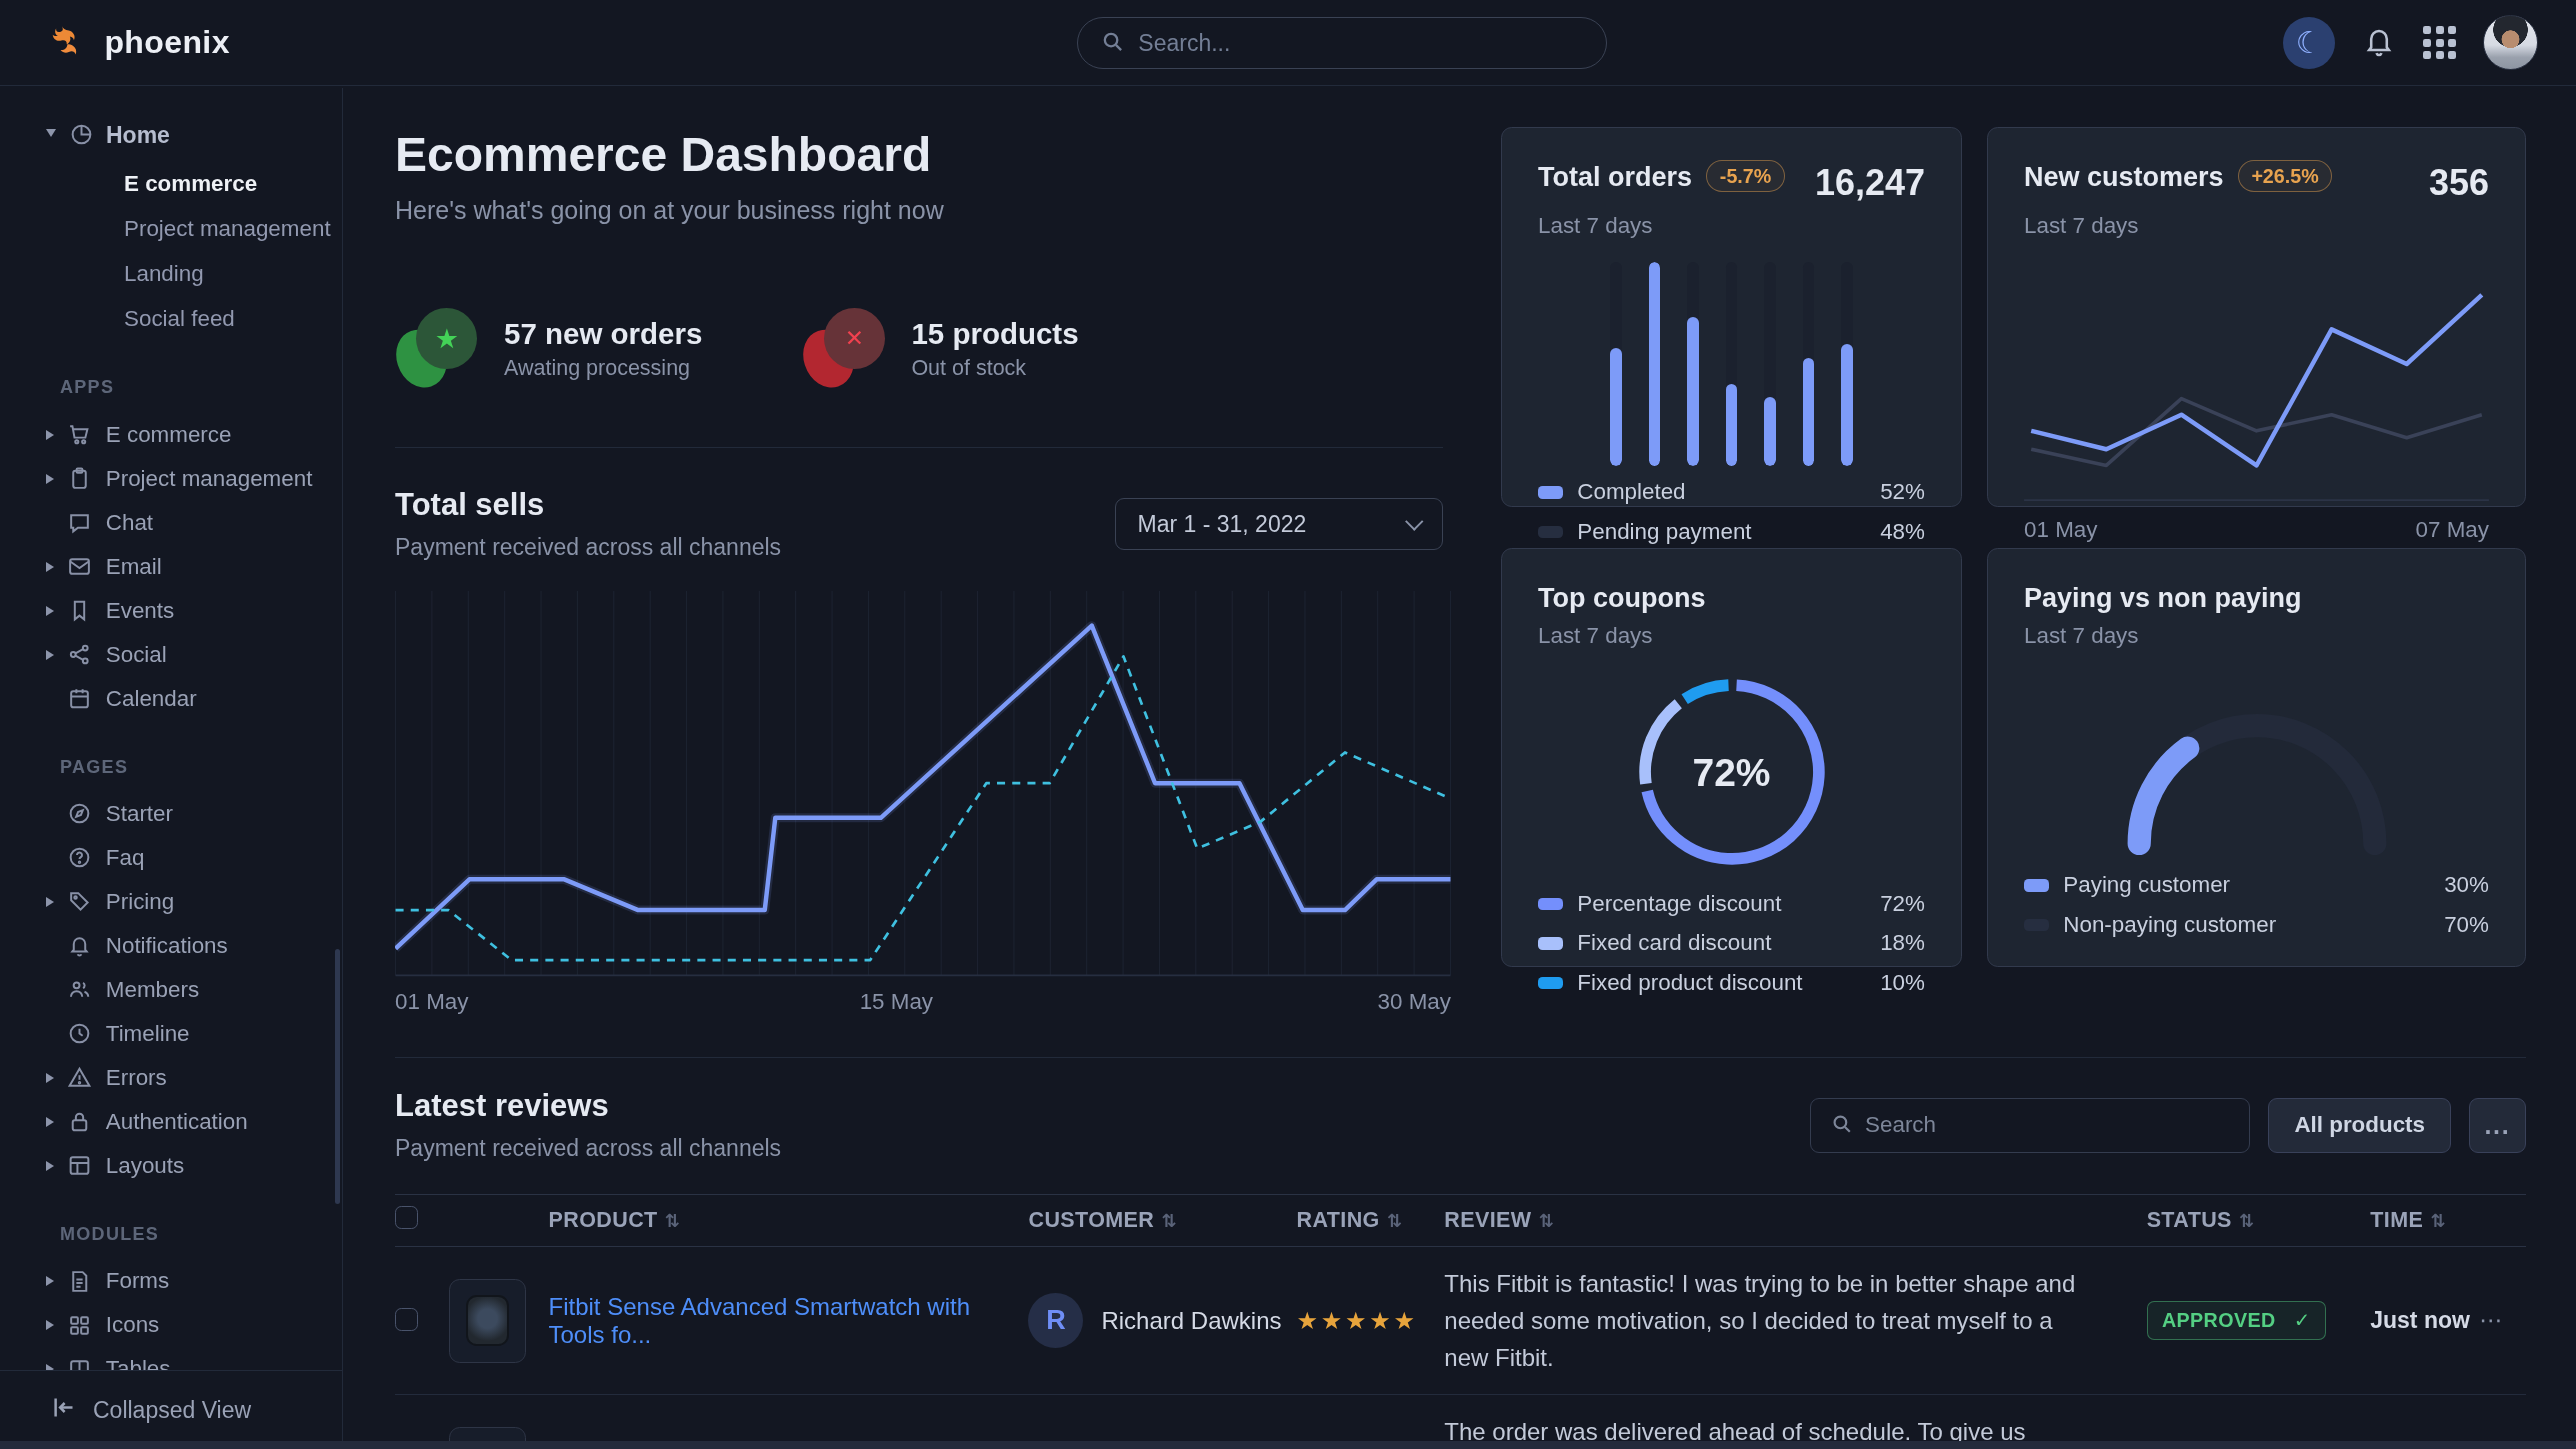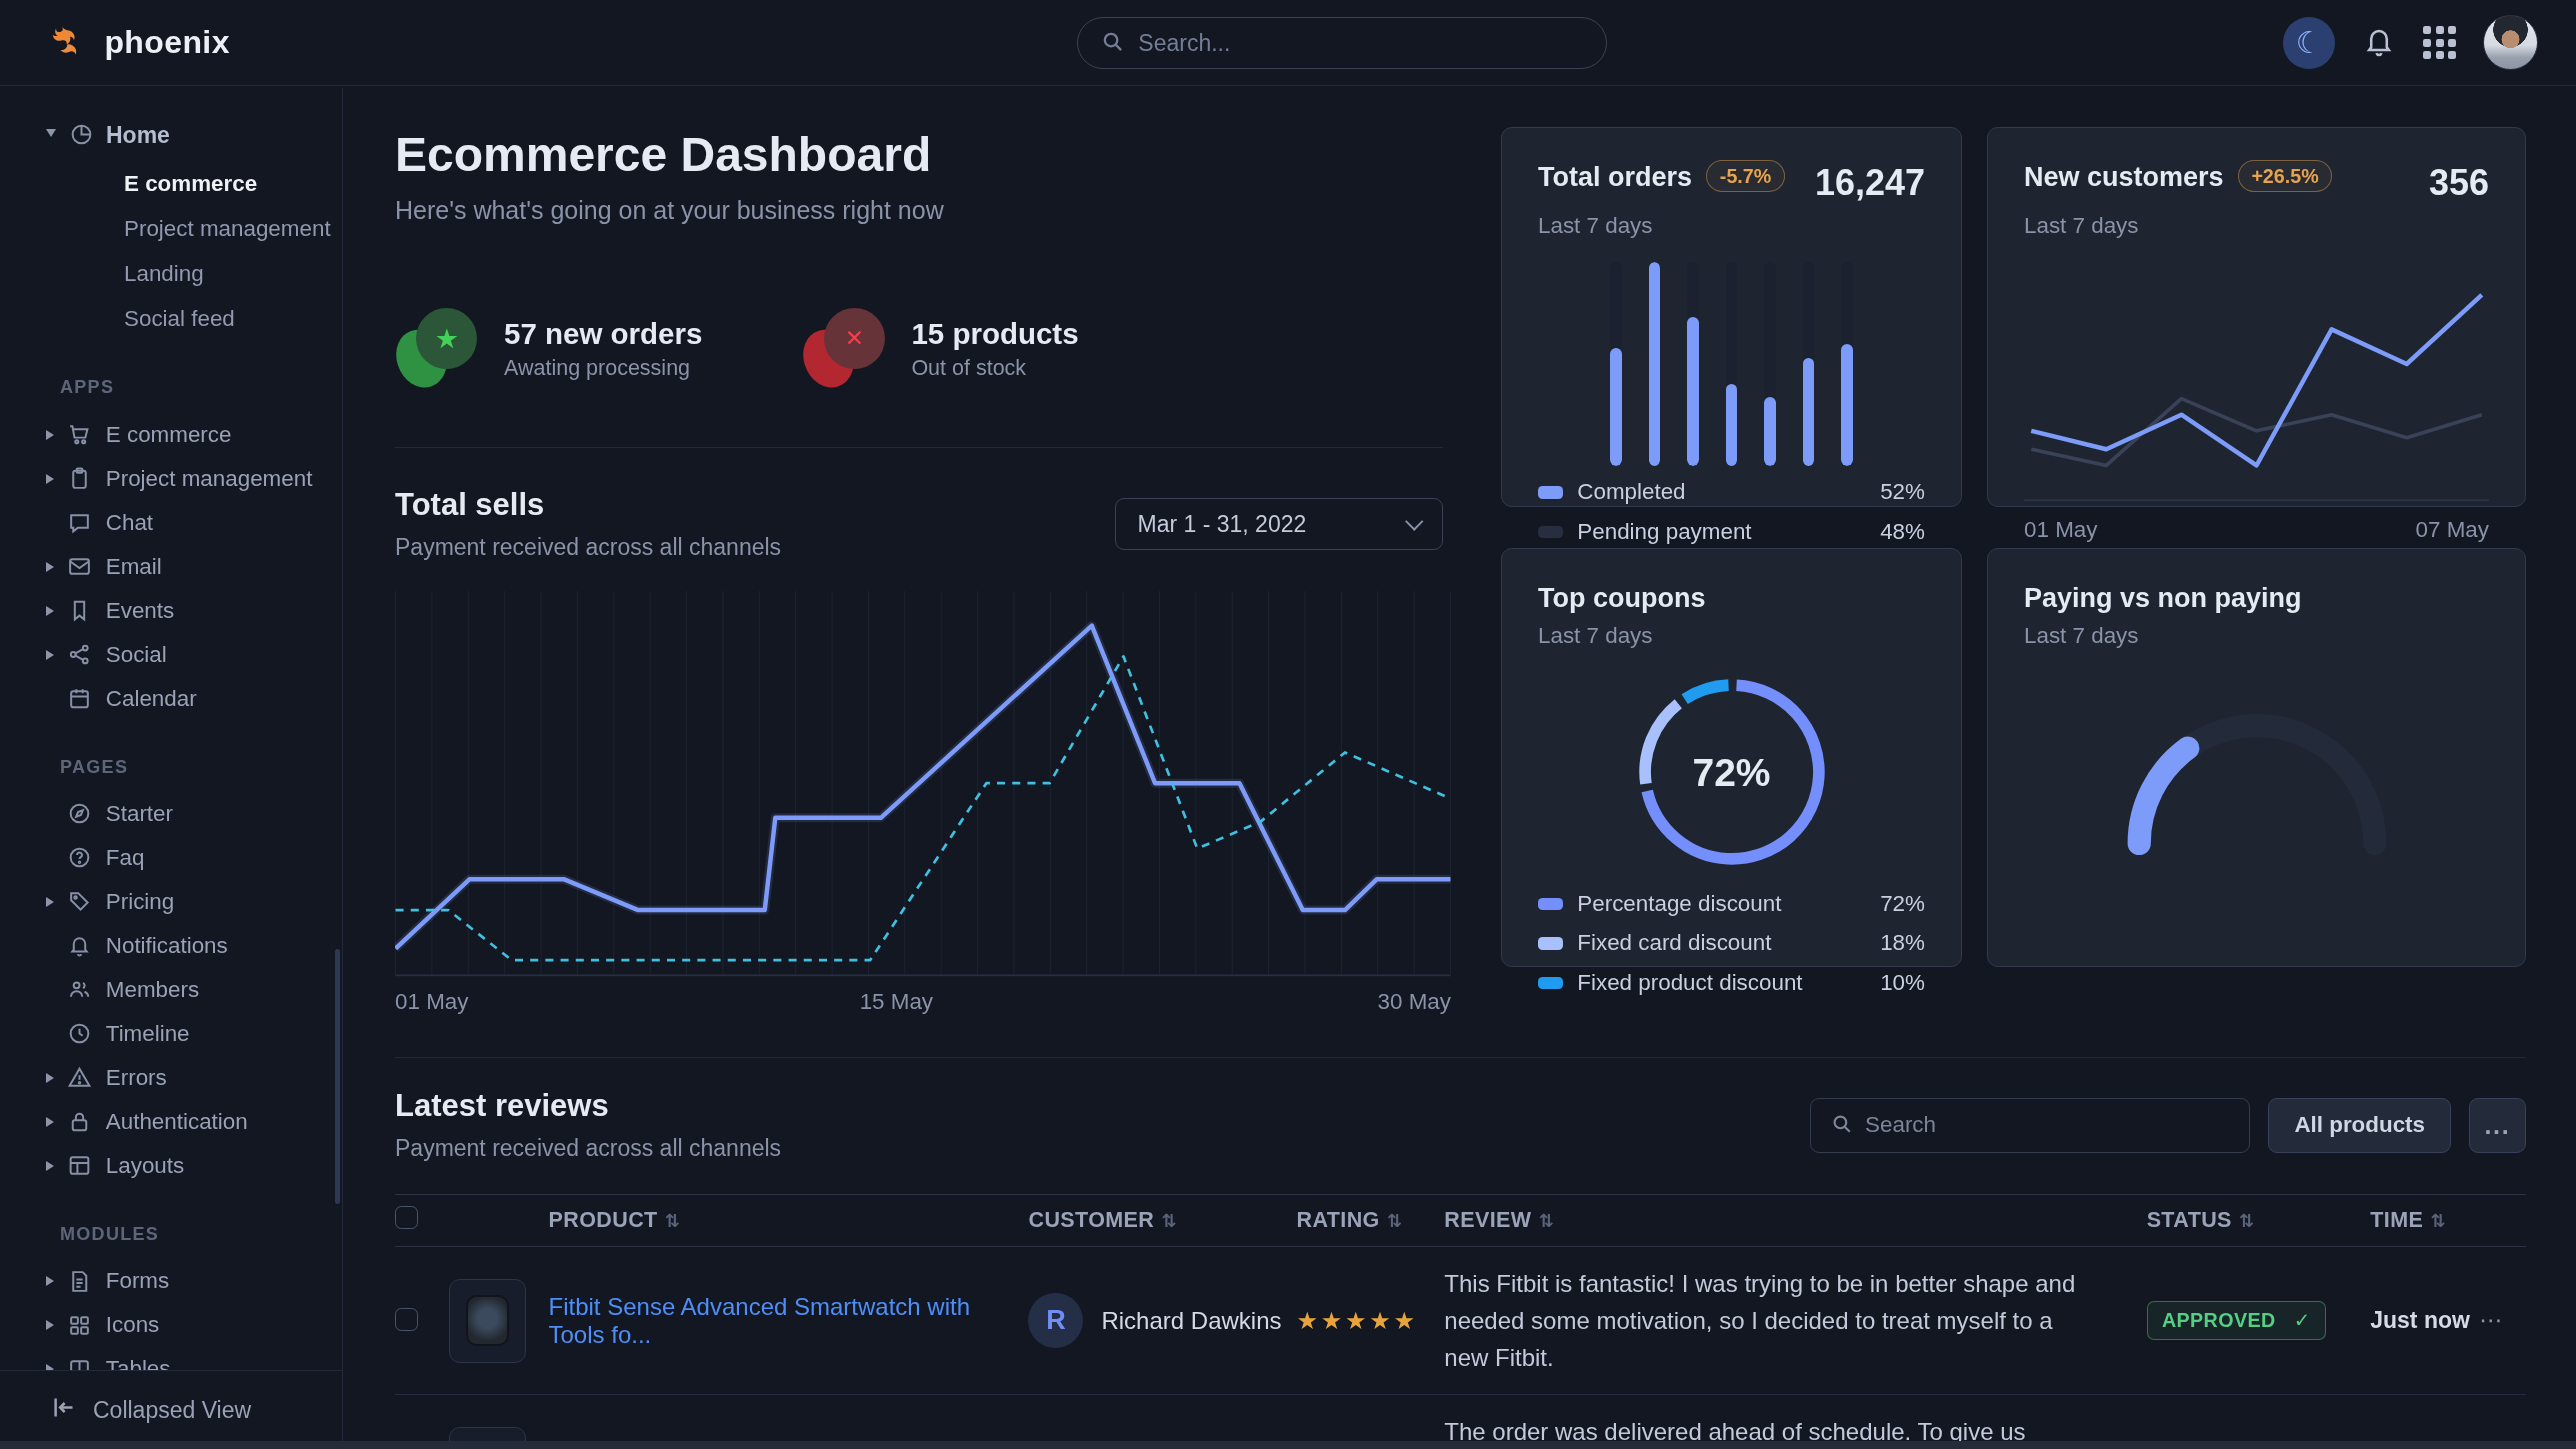--- a/index.html
+++ b/index.html
@@ -621,20 +621,32 @@
           <div class="card-head">
               <span class="card-title">Paying vs non paying</span>
             </div>
           <div class="card-period">Last 7 days</div>
           <div class="gauge-wrap">
             <svg id="gaugeSvg" width="286" height="166" viewBox="0 0 320 186">
                 <path d="M 28.0 172.0 A 132 132 0 0 1 292.0 172.0" fill="none" stroke="#232a3a" stroke-width="26" stroke-linecap="round"></path>
                 <path d="M 28.0 172.0 A 132 132 0 0 1 82.4 65.2" fill="none" stroke="#7d9bf8" stroke-width="26" stroke-linecap="round"></path>
               </svg>
           </div>
+          <div class="legend" id="payingLegend">
+              <div class="legend-row">
+                <span class="legend-swatch" style="background: rgb(125, 155, 248);"></span>
+                <span>Paying customer</span>
+                <span class="legend-val">30%</span>
+              </div>
+              <div class="legend-row">
+                <span class="legend-swatch" style="background: rgb(38, 46, 64);"></span>
+                <span>Non-paying customer</span>
+                <span class="legend-val">70%</span>
+              </div>
+            </div>
         </div>
       </div>
     </div>
 
     <div class="hdivider" style="margin-top:32px;"></div>
 
     <div class="reviews-head">
       <div>
         <div class="sec-title">Latest reviews</div>
         <div class="sec-sub">Payment received across all channels</div>

